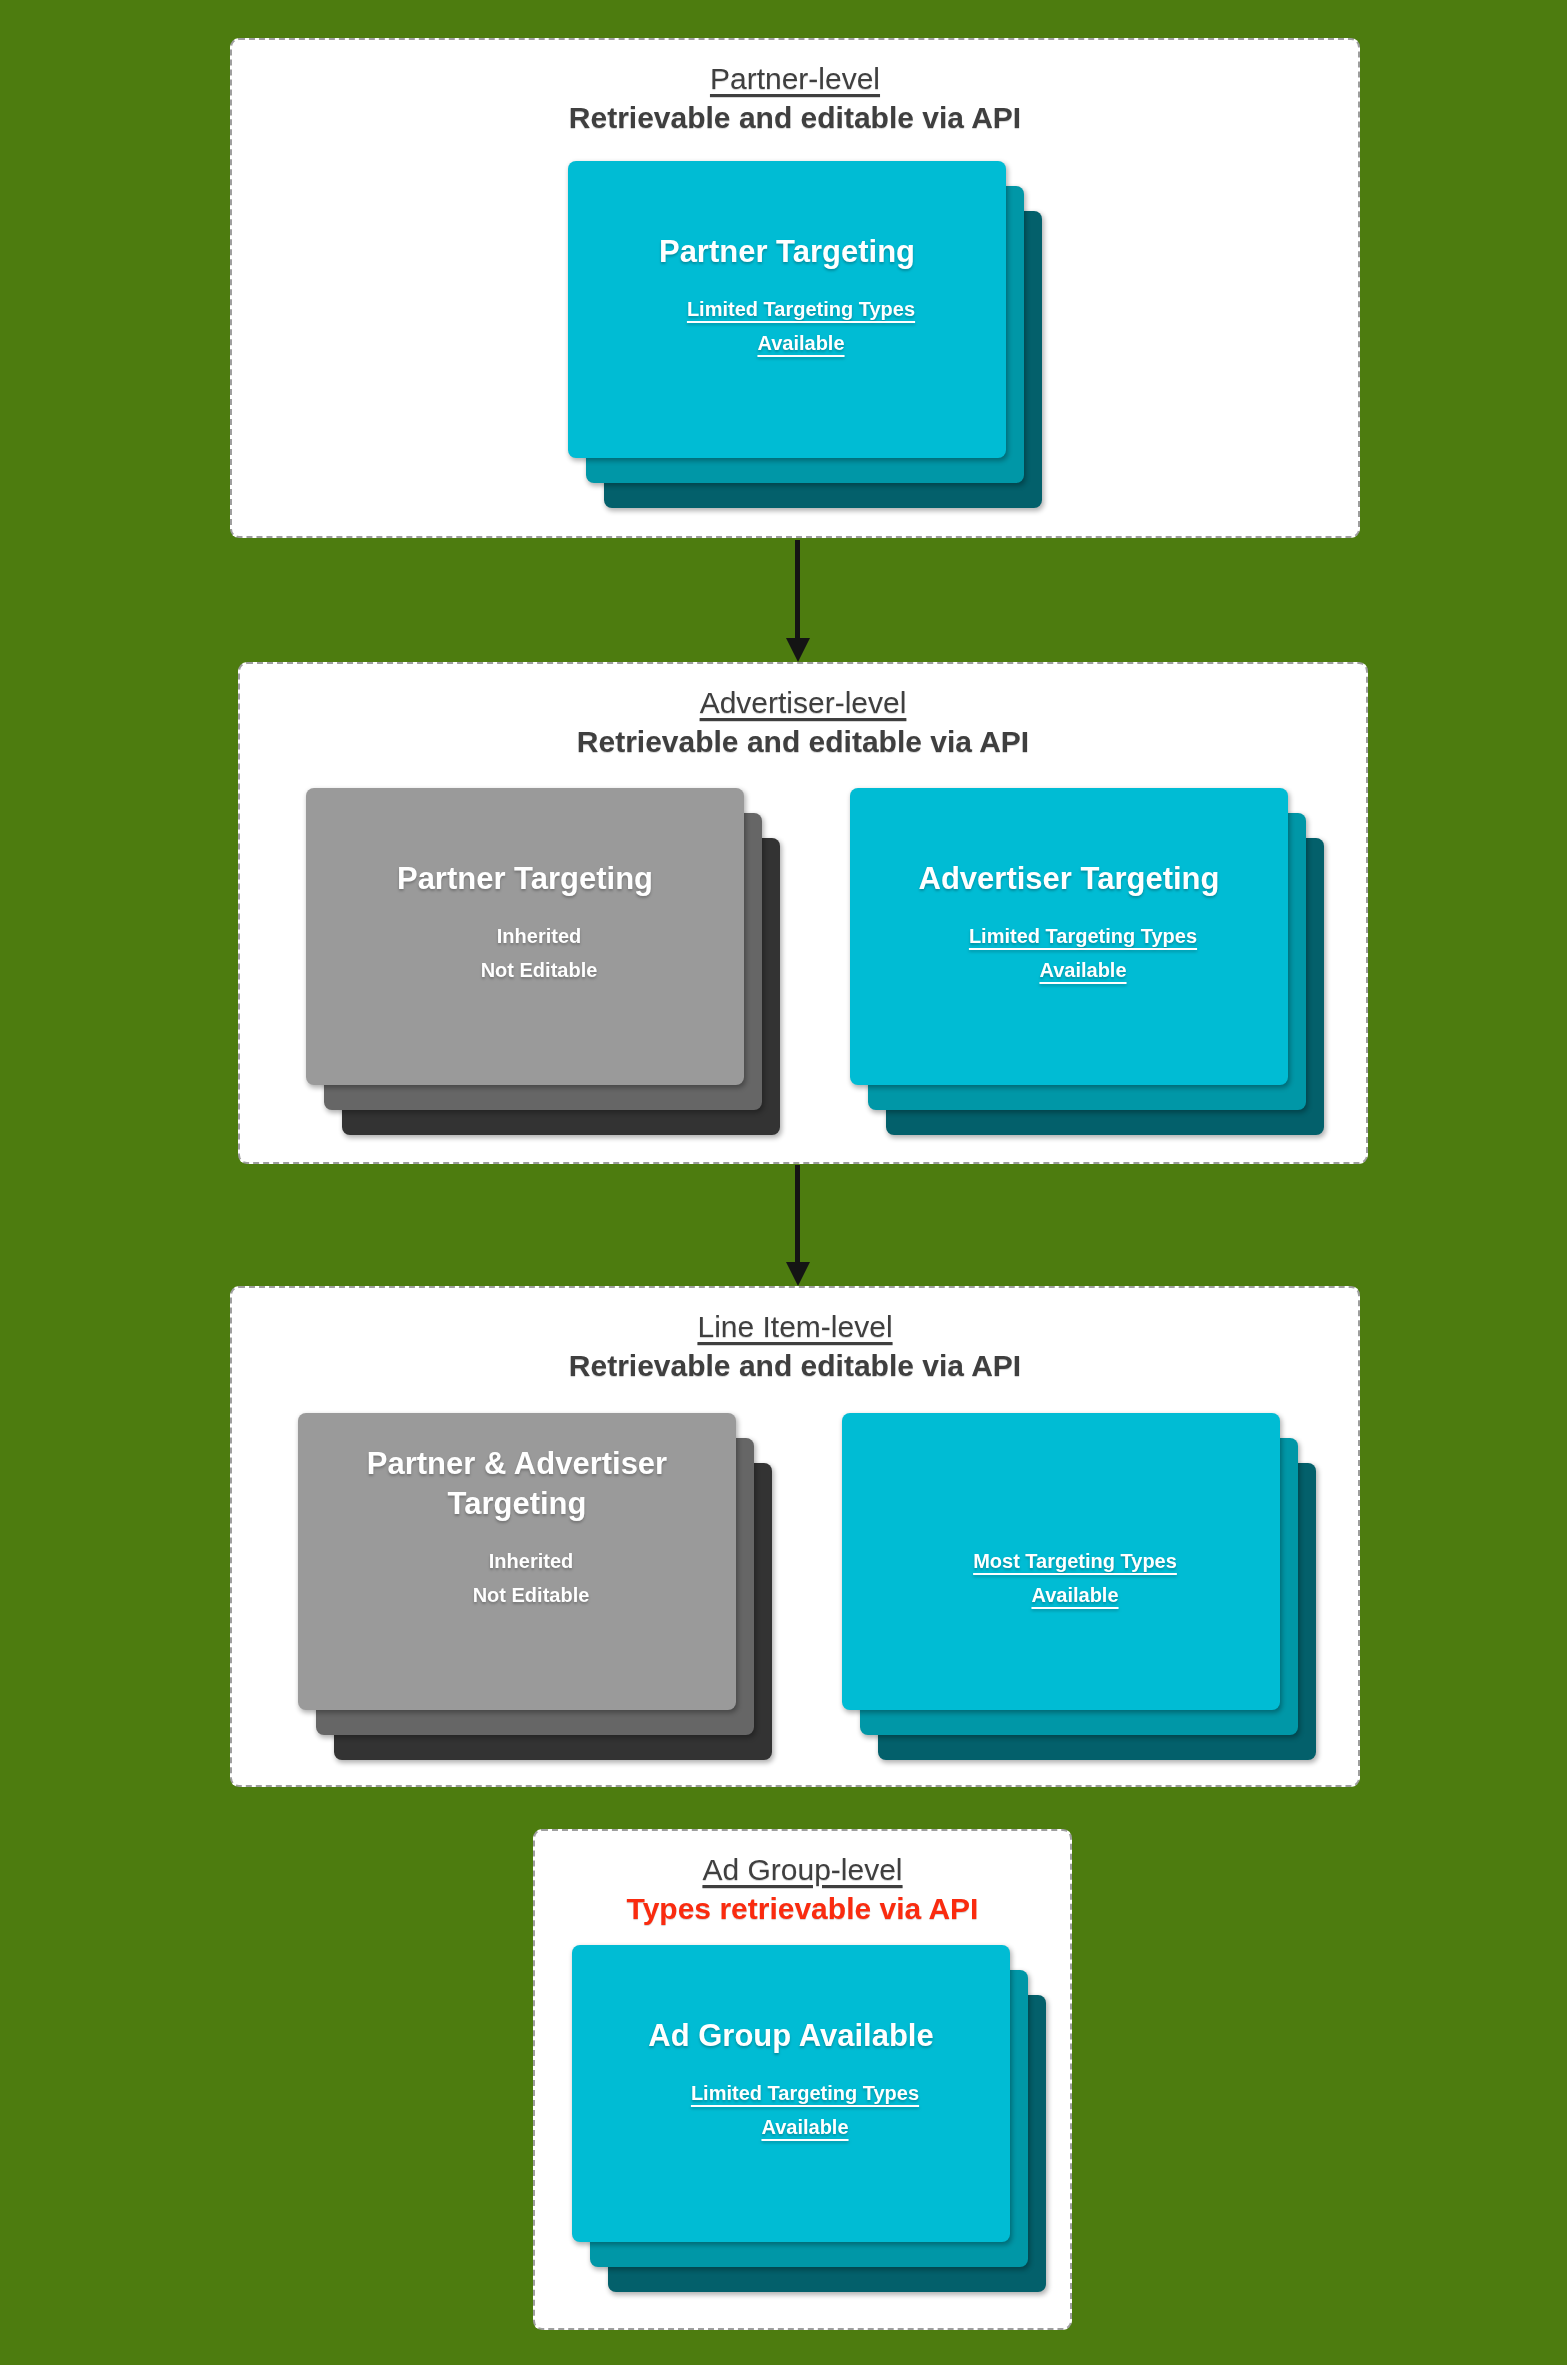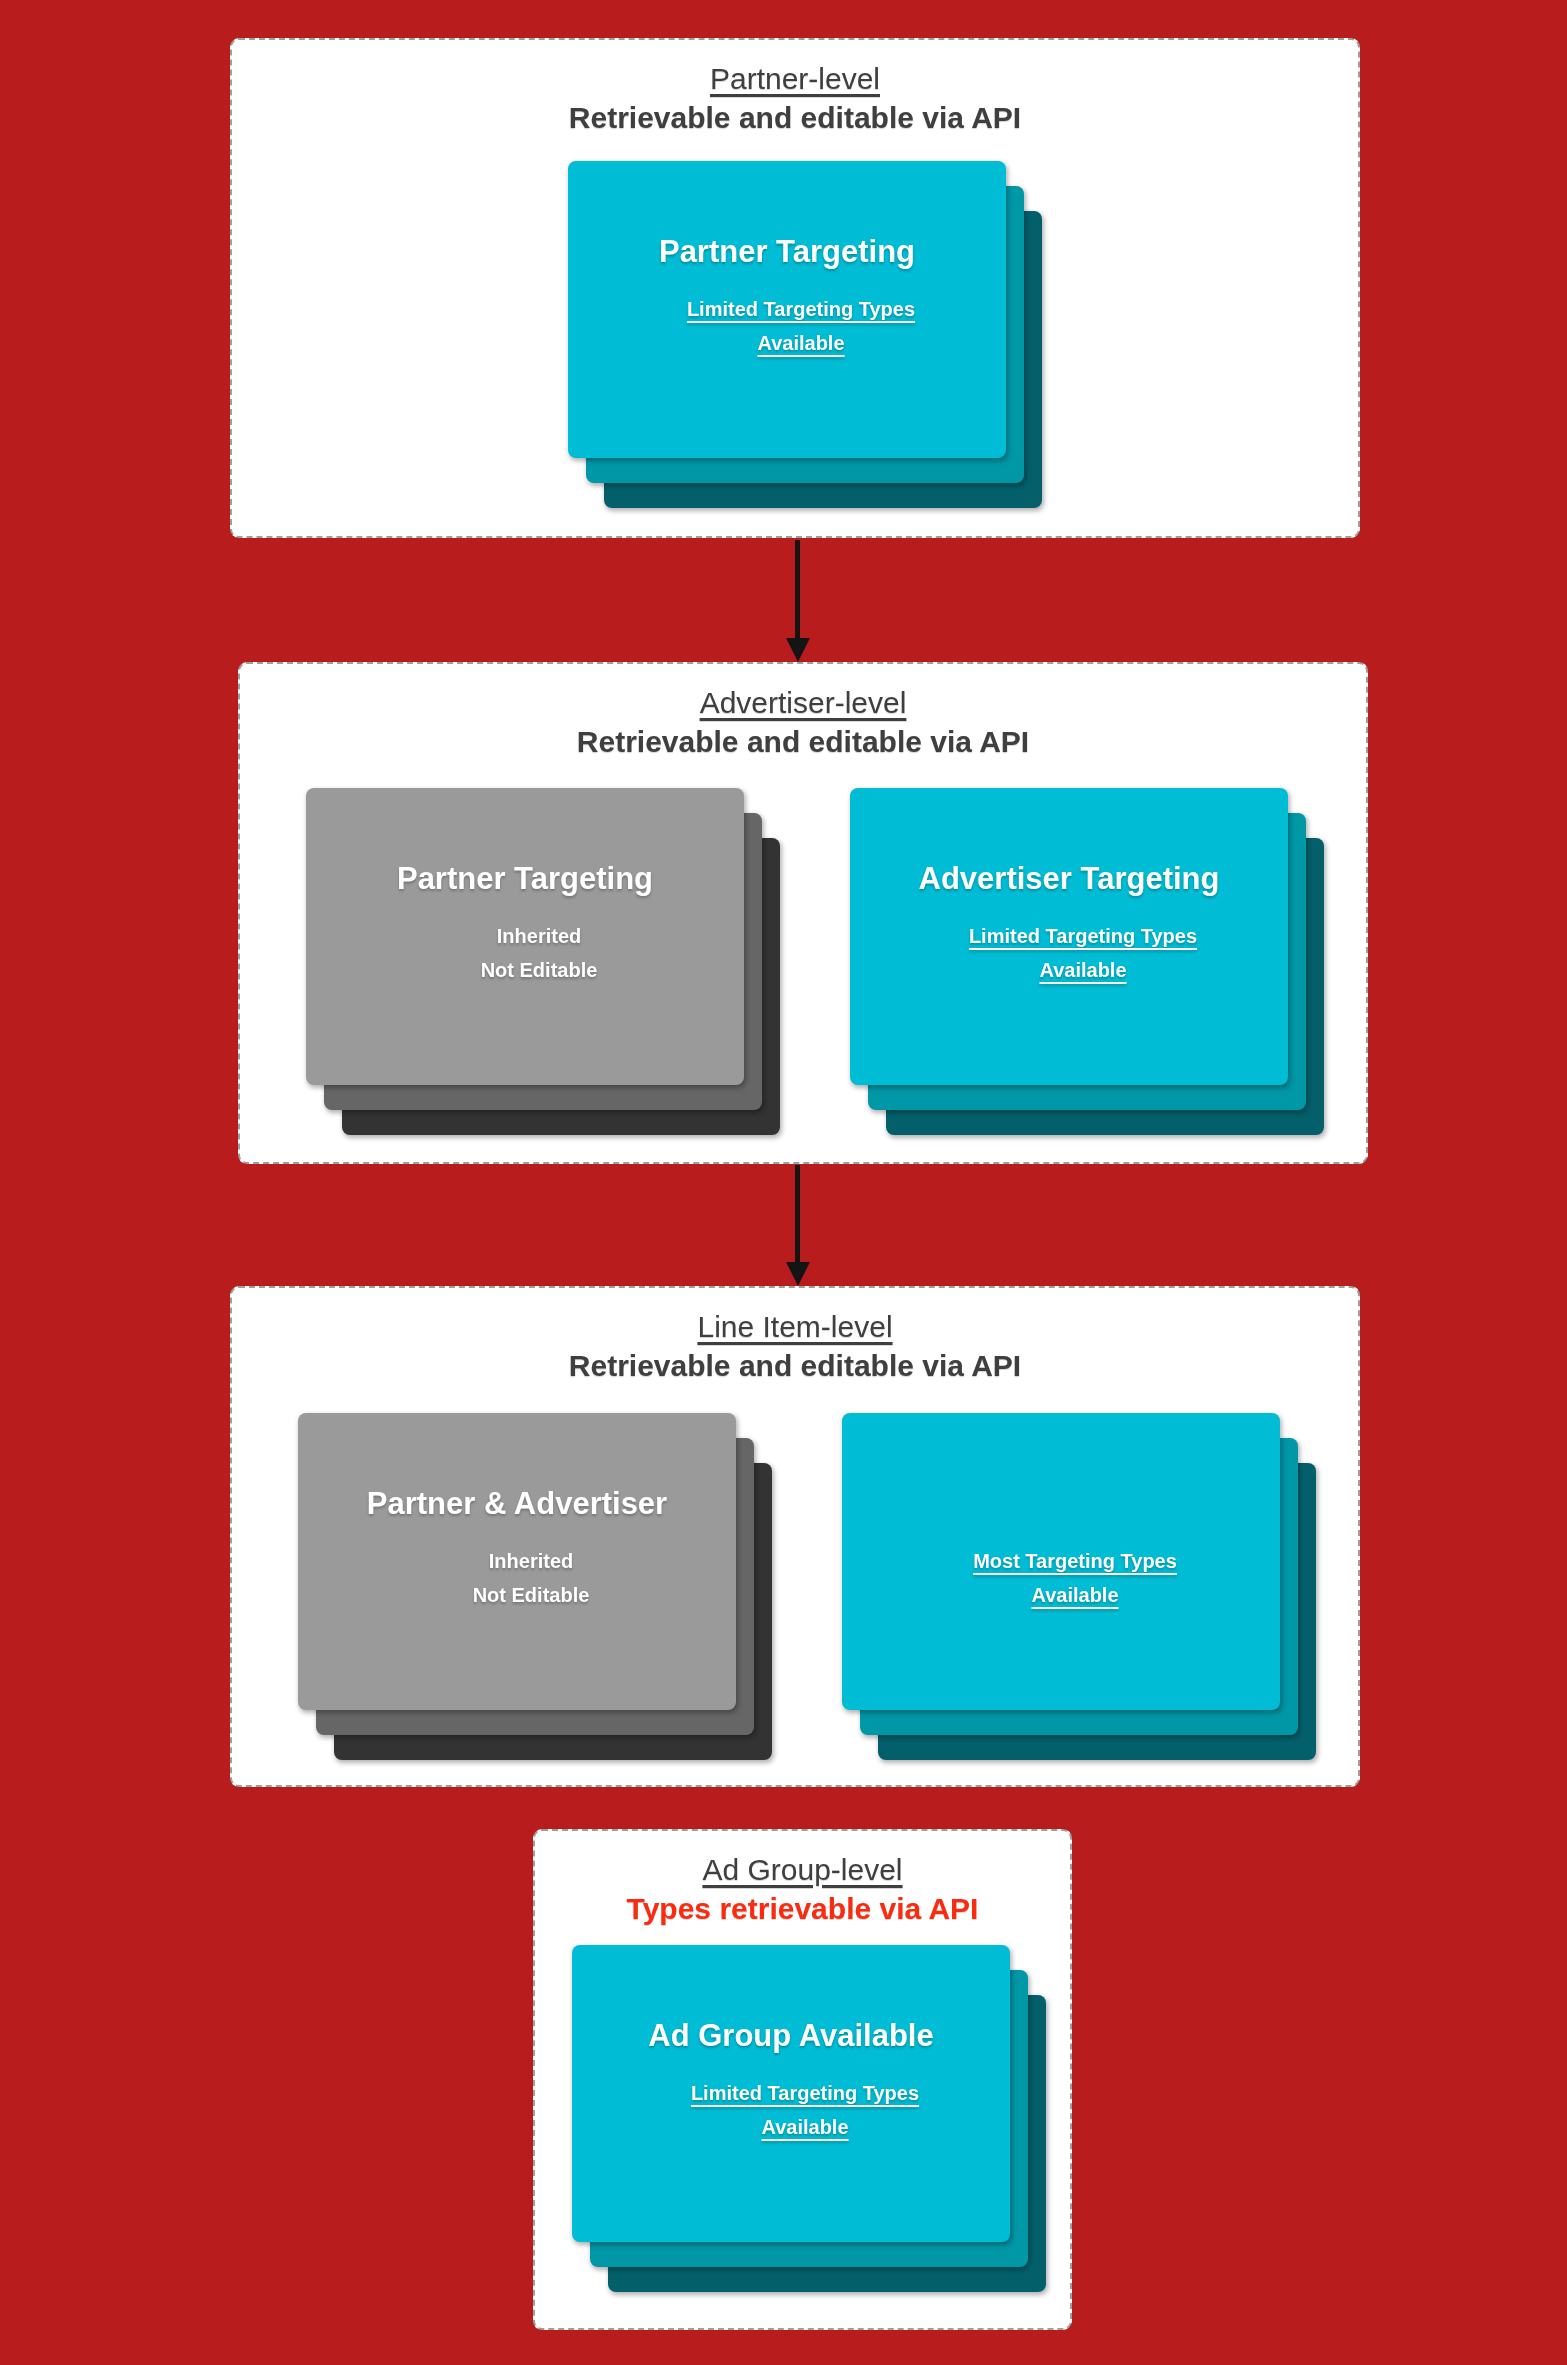--- a/index.html
+++ b/index.html
@@ -1,20 +1,20 @@
 <!DOCTYPE html>
 <html style="font-size:14.3px"><head>
 <meta charset="utf-8">
 <style>
   html,body{margin:0;padding:0;background:#ffffff;}
   #canvas{
     position:relative;
     width:1567px;
     height:2366px;
-    background:#b91c1c;
+    background:#4d7c0f;
     font-family:"Liberation Sans","DejaVu Sans",sans-serif;
     overflow:hidden;
   }
   .section{
     position:absolute;
     border:2.7px dashed #9e9e9e;
     border-radius:9px;
     box-sizing:border-box;
     text-align:center;
     background:#ffffff;
@@ -160,20 +160,21 @@
 
   <div class="section" id="sec-lineitem">
     <div class="sec-title"><span class="u">Line Item-level</span></div>
     <div class="sec-sub">Retrievable and editable via API</div>
     <div class="stack gray" id="card-s3-gray">
       <div class="layer l3"></div>
       <div class="layer l2"></div>
       <div class="layer l1"></div>
       <div class="card-heading">
         <span>Partner &amp; Advertiser</span>
+        <span>Targeting</span>
       </div>
       <div class="card-body">
         <span>Inherited</span><br>
         <span>Not Editable</span>
       </div>
     </div>
     <div class="stack teal" id="card-s3-teal">
       <div class="layer l3"></div>
       <div class="layer l2"></div>
       <div class="layer l1"></div>

